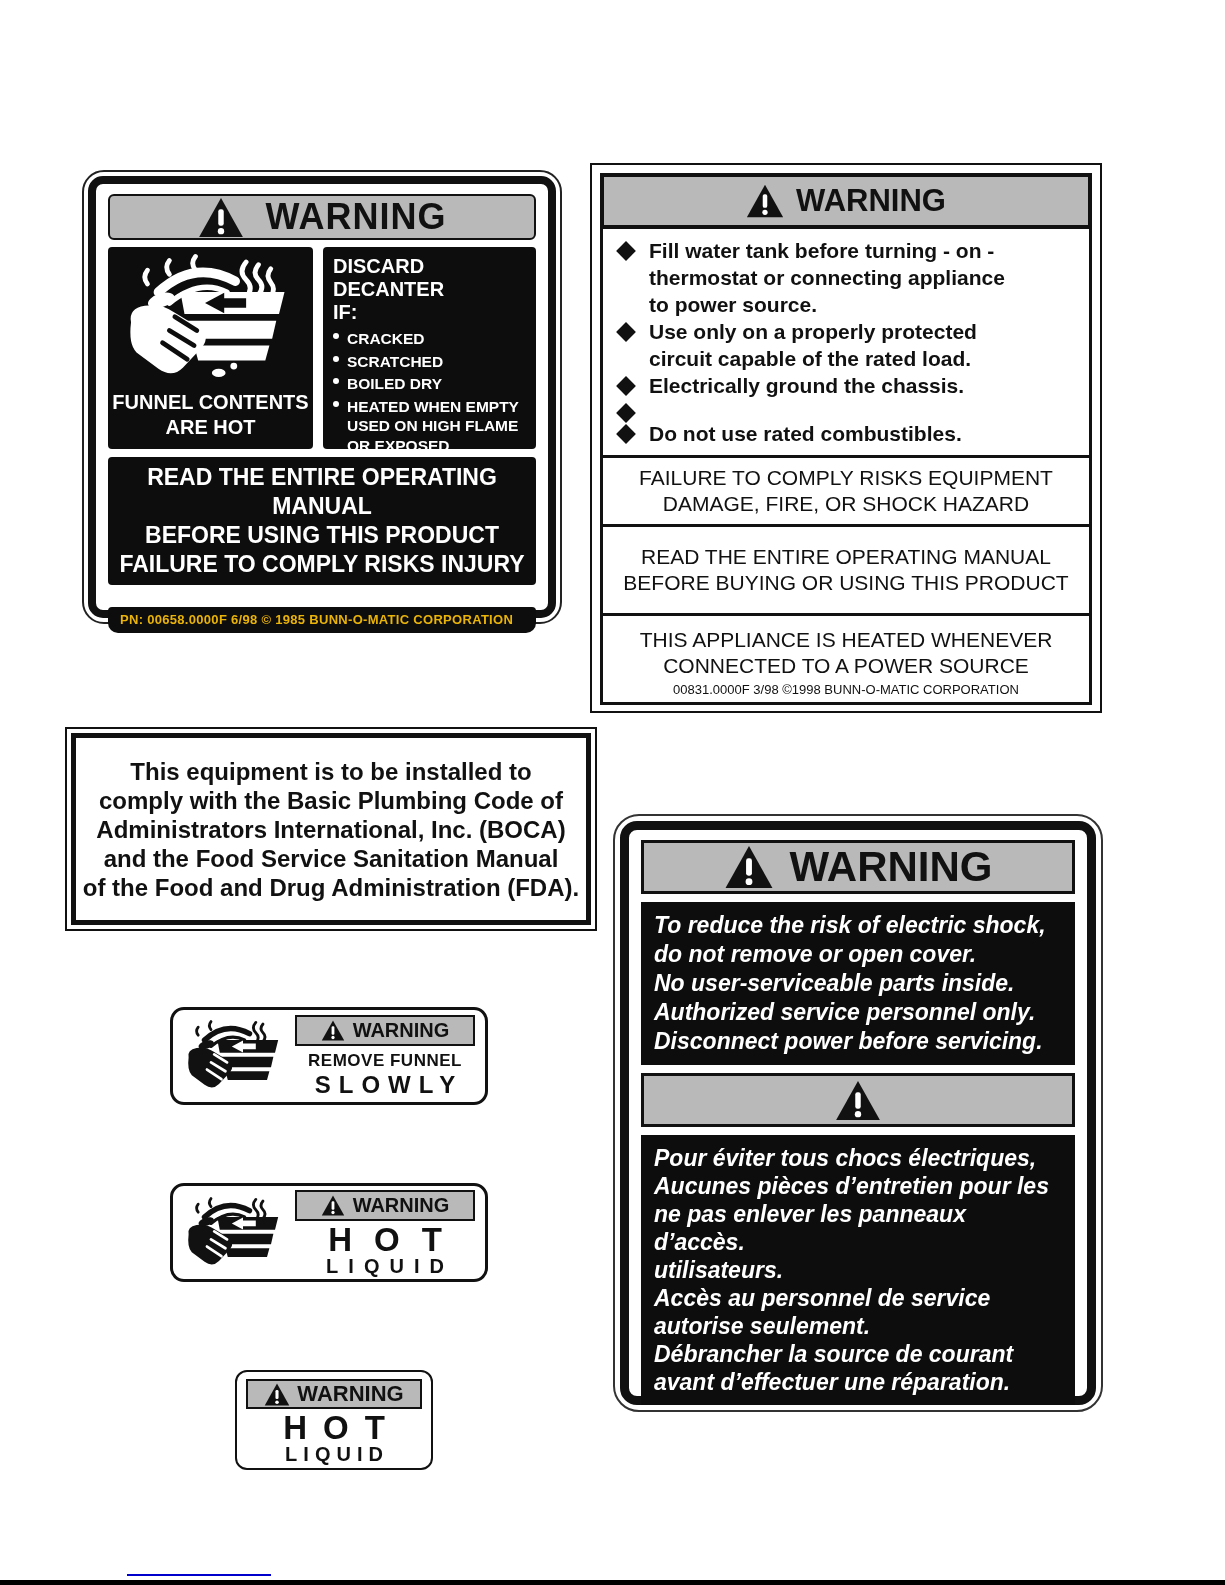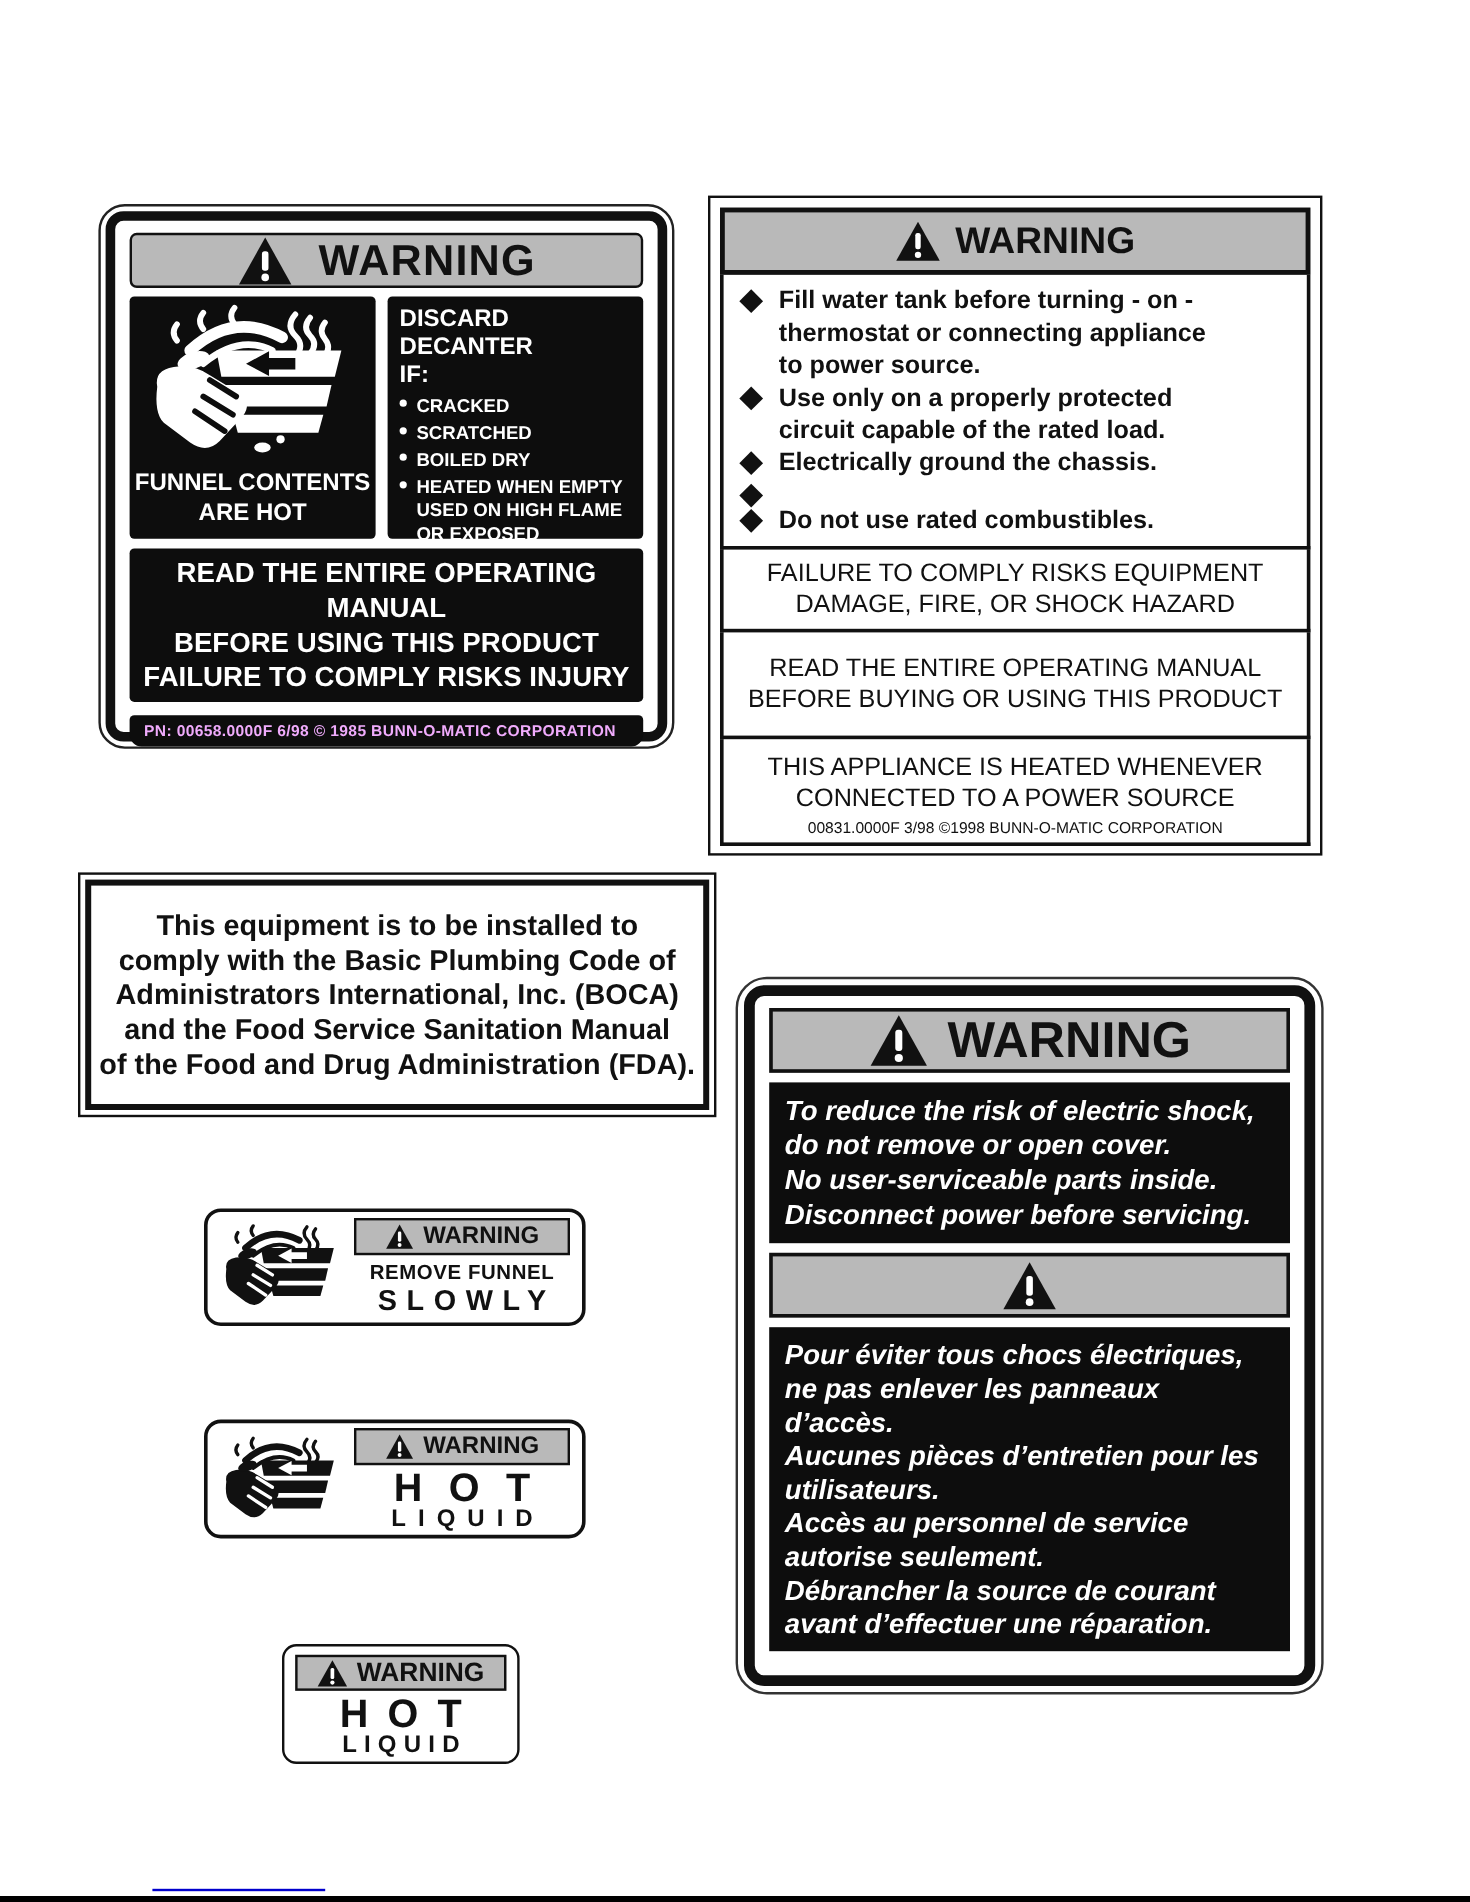--- a/index.html
+++ b/index.html
@@ -30,21 +30,21 @@
   .dec-panel{background:#0d0d0d;border-radius:4px;color:#fff;box-sizing:border-box;}
   .dec-left{width:205px;display:flex;flex-direction:column;align-items:center;padding:4px 2px;}
   .dec-caption{text-align:center;font-weight:bold;font-size:20px;line-height:25px;margin-top:2px;}
   .dec-right{flex:1;padding:8px 6px 4px 10px;}
   .dec-title{font-weight:bold;font-size:20px;line-height:23px;}
   .dec-bullets{margin-top:5px;}
   .dec-brow{display:flex;gap:8px;margin-top:3px;font-weight:bold;font-size:15.5px;line-height:19.5px;}
   .dot{width:6px;height:6px;border-radius:50%;background:#fff;flex:none;margin-top:4px;}
   .dec-footer{background:#0d0d0d;border-radius:4px;color:#fff;margin-top:8px;text-align:center;
               font-weight:bold;font-size:23px;line-height:29px;padding:6px 0;}
-  .dec-pn{background:#0d0d0d;border-radius:4px 4px 10px 10px;color:#f0abfc;margin-top:11px;
+  .dec-pn{background:#0d0d0d;border-radius:4px 4px 10px 10px;color:#eab308;margin-top:22px;
           font-weight:bold;font-size:13px;letter-spacing:.3px;padding:5px 0 6px 12px;}
 
   
   .tank{position:absolute;left:590px;top:163px;width:512px;height:550px;border:2px solid #111;
         padding:8px;box-sizing:border-box;}
   .tank-head{height:56px;border-width:4px;gap:12px;font-size:31px;}
   .tank-bullets{border:3px solid #111;border-top:none;box-sizing:border-box;
                 padding:8px 4px 8px 16px;font-weight:bold;font-size:21px;line-height:27px;}
   .tk-brow{display:flex;gap:16px;}
   .diamond{width:14px;height:14px;background:#111;transform:rotate(45deg);flex:none;margin-top:7px;}
@@ -341,33 +341,34 @@
           <path class="t-body" d="M50 2 L98 88 L2 88 Z"></path>
             <rect class="t-mark" x="44" y="27" width="12" height="36" rx="5"></rect>
             <circle class="t-mark" cx="50" cy="75" r="7"></circle>
         </svg>
         <span>WARNING</span>
       </div>
       <div class="shock-panel shock-en">
         <div>To reduce the risk of electric shock,</div>
         <div>do not remove or open cover.</div>
         <div>No user-serviceable parts inside.</div>
+        <div>Authorized service personnel only.</div>
         <div>Disconnect power before servicing.</div>
       </div>
       <div class="warnbar shock-head-fr">
         <svg class="tri" width="46" height="41" viewBox="0 0 100 90">
           <path class="t-body" d="M50 2 L98 88 L2 88 Z"></path>
             <rect class="t-mark" x="44" y="27" width="12" height="36" rx="5"></rect>
             <circle class="t-mark" cx="50" cy="75" r="7"></circle>
         </svg>
       </div>
       <div class="shock-panel shock-fr">
         <div>Pour éviter tous chocs électriques,</div>
+        <div>Aucunes pièces d’entretien pour les</div>
         <div>ne pas enlever les panneaux d’accès.</div>
-        <div>Aucunes pièces d’entretien pour les</div>
         <div>utilisateurs.</div>
         <div>Accès au personnel de service</div>
         <div>autorise seulement.</div>
         <div>Débrancher la source de courant</div>
         <div>avant d’effectuer une réparation.</div>
       </div>
     </div>
   </div>
 
   <div class="footer-link"></div>

